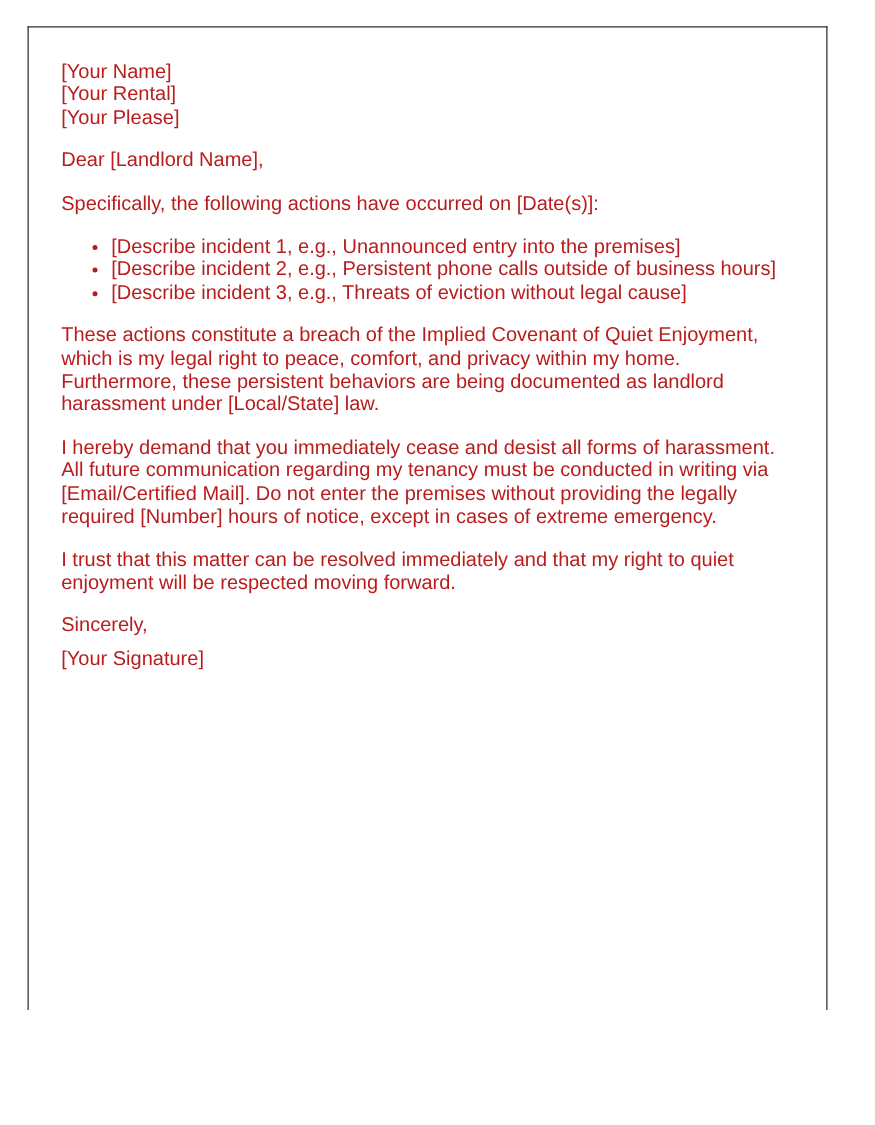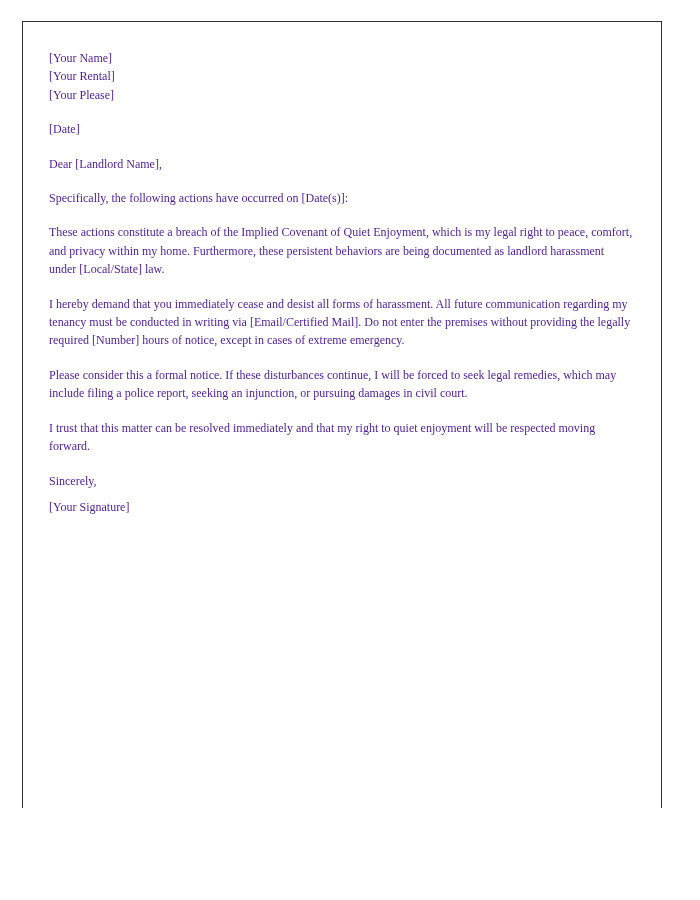--- a/index.html
+++ b/index.html
@@ -23,24 +23,24 @@
     box-sizing: border-box;
     border: 1px solid #2e2e2e;
     border-bottom: none;
     background: #ffffff;
     overflow: hidden;
   }
   .content {
     box-sizing: border-box;
     width: 100%;
     padding: 27px 27px 0 26px;
-    font-family: Liberation Serif, serif;
-    font-size: 12px;
+    font-family: Liberation Sans, sans-serif;
+    font-size: 16px;
     line-height: 18.4px;
-    color: #4c1d95;
+    color: #b91c1c;
   }
   .content p {
     margin: 16px 0;
   }
   .content .block {
     margin: 16px 0;
   }
   .content .block:first-child {
     margin-top: 0;
   }
@@ -69,35 +69,38 @@
 <div class="canvas">
   <div class="sheet">
     <div class="content">
 
       <div class="block">
           <div>[Your Name]</div>
           <div>[Your Rental]</div>
           <div>[Your Please]</div>
         </div>
 
-      <p>[Date]</p>
 
 
 
       <p>Dear [Landlord Name],</p>
 
 
       <p>Specifically, the following actions have occurred on [Date(s)]:</p>
 
+      <ul class="incident-list">
+          <li>[Describe incident 1, e.g., Unannounced entry into the premises]</li>
+          <li>[Describe incident 2, e.g., Persistent phone calls outside of business hours]</li>
+          <li>[Describe incident 3, e.g., Threats of eviction without legal cause]</li>
+        </ul>
 
       <p>These actions constitute a breach of the Implied Covenant of Quiet Enjoyment, which is my legal right to peace, comfort, and privacy within my home. Furthermore, these persistent behaviors are being documented as landlord harassment under [Local/State] law.</p>
 
       <p>I hereby demand that you immediately cease and desist all forms of harassment. All future communication regarding my tenancy must be conducted in writing via [Email/Certified Mail]. Do not enter the premises without providing the legally required [Number] hours of notice, except in cases of extreme emergency.</p>
 
-      <p>Please consider this a formal notice. If these disturbances continue, I will be forced to seek legal remedies, which may include filing a police report, seeking an injunction, or pursuing damages in civil court.</p>
 
       <p>I trust that this matter can be resolved immediately and that my right to quiet enjoyment will be respected moving forward.</p>
 
       <p class="closing">Sincerely,</p>
 
       <p class="signature">[Your Signature]</p>
 
     </div>
   </div>
 </div>

